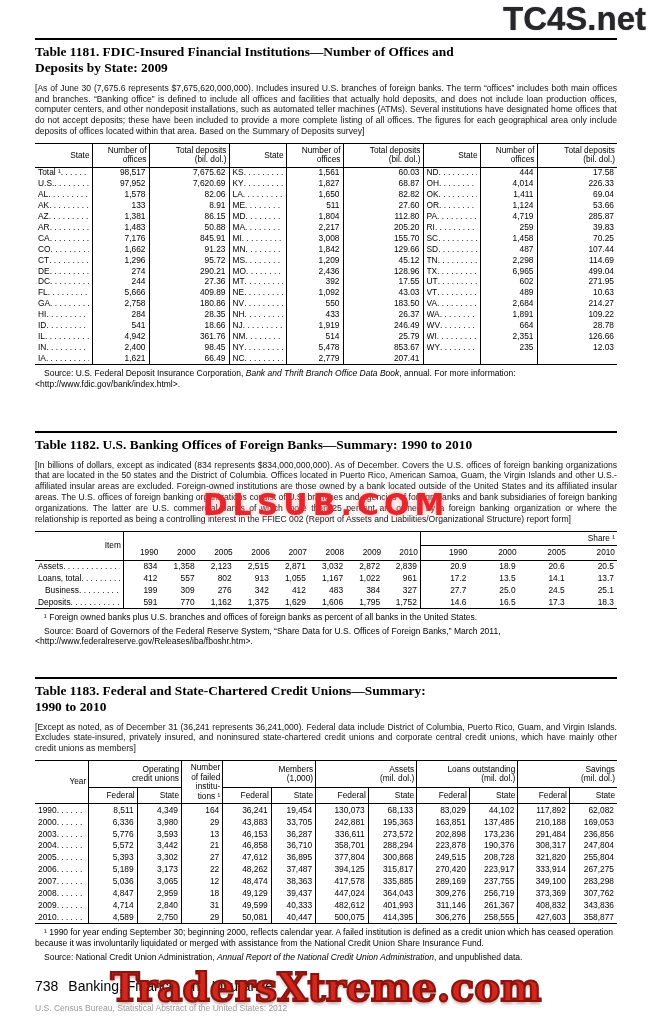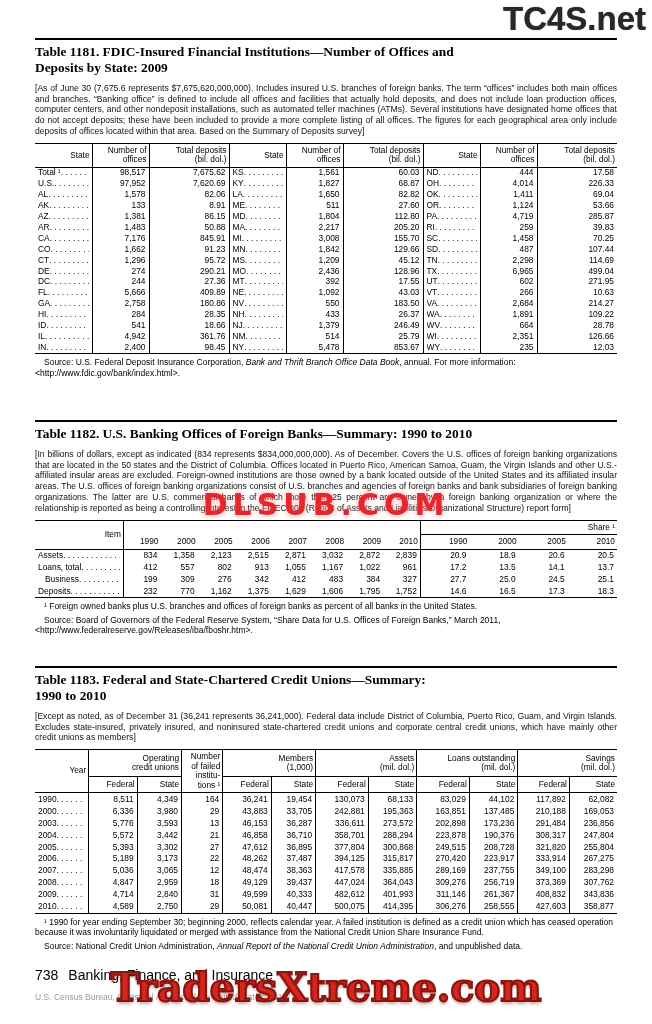--- a/index.html
+++ b/index.html
@@ -395,21 +395,21 @@
                 </div>
               </td>
               <td class="num">1,092</td>
               <td class="num">43.03</td>
               <td class="lbl">
                 <div class="lead">
                   <span class="txt">VT</span>
                   <span class="dots"></span>
                 </div>
               </td>
-              <td class="num">266</td>
+              <td class="num">489</td>
               <td class="num">10.63</td>
             </tr>
             <tr>
               <td class="lbl">
                 <div class="lead">
                   <span class="txt">GA</span>
                   <span class="dots"></span>
                 </div>
               </td>
               <td class="num">2,758</td>
@@ -465,21 +465,21 @@
                 </div>
               </td>
               <td class="num">541</td>
               <td class="num">18.66</td>
               <td class="lbl">
                 <div class="lead">
                   <span class="txt">NJ</span>
                   <span class="dots"></span>
                 </div>
               </td>
-              <td class="num">1,379</td>
+              <td class="num">1,919</td>
               <td class="num">246.49</td>
               <td class="lbl">
                 <div class="lead">
                   <span class="txt">WV</span>
                   <span class="dots"></span>
                 </div>
               </td>
               <td class="num">664</td>
               <td class="num">28.78</td>
             </tr>
@@ -527,20 +527,41 @@
               <td class="num">5,478</td>
               <td class="num">853.67</td>
               <td class="lbl">
                 <div class="lead">
                   <span class="txt">WY</span>
                   <span class="dots"></span>
                 </div>
               </td>
               <td class="num">235</td>
               <td class="num">12.03</td>
+            </tr>
+            <tr>
+              <td class="lbl">
+                <div class="lead">
+                  <span class="txt">IA</span>
+                  <span class="dots"></span>
+                </div>
+              </td>
+              <td class="num">1,621</td>
+              <td class="num">66.49</td>
+              <td class="lbl">
+                <div class="lead">
+                  <span class="txt">NC</span>
+                  <span class="dots"></span>
+                </div>
+              </td>
+              <td class="num">2,779</td>
+              <td class="num">207.41</td>
+              <td class="lbl"></td>
+              <td class="num"></td>
+              <td class="num"></td>
             </tr>
           </tbody>
       </table>
       <p class="note"><span>Source: U.S. Federal Deposit Insurance Corporation, </span><i>Bank and Thrift Branch Office Data Book</i><span>, annual. For more information: &lt;http://www.fdic.gov/bank/index.html&gt;.</span></p>
     </section>
 
     <section class="sect s2">
       <h2 class="title">Table 1182. U.S. Banking Offices of Foreign Banks—Summary: 1990 to 2010</h2>
       <p class="headnote">[In billions of dollars, except as indicated (834 represents $834,000,000,000). As of December. Covers the U.S. offices of foreign banking organizations that are located in the 50 states and the District of Columbia. Offices located in Puerto Rico, American Samoa, Guam, the Virgin Islands and other U.S.-affiliated insular areas are excluded. Foreign-owned institutions are those owned by a bank located outside of the United States and its affiliated insular areas. The U.S. offices of foreign banking organizations consist of U.S. branches and agencies of foreign banks and bank subsidiaries of foreign banking organizations. The latter are U.S. commercial banks of which more than 25 percent are owned by a foreign banking organization or where the relationship is reported as being a controlling interest in the FFIEC 002 (Report of Assets and Liabilities/Organizational Structure) report form]</p>
       <table id="t1182">
@@ -641,21 +662,21 @@
               <td class="num">24.5</td>
               <td class="num">25.1</td>
             </tr>
             <tr>
               <td class="lbl">
                 <div class="lead">
                   <span class="txt">Deposits</span>
                   <span class="dots"></span>
                 </div>
               </td>
-              <td class="num">232</td>
+              <td class="num">591</td>
               <td class="num">770</td>
               <td class="num">1,162</td>
               <td class="num">1,375</td>
               <td class="num">1,629</td>
               <td class="num">1,606</td>
               <td class="num">1,795</td>
               <td class="num">1,752</td>
               <td class="num shb">14.6</td>
               <td class="num">16.5</td>
               <td class="num">17.3</td>

